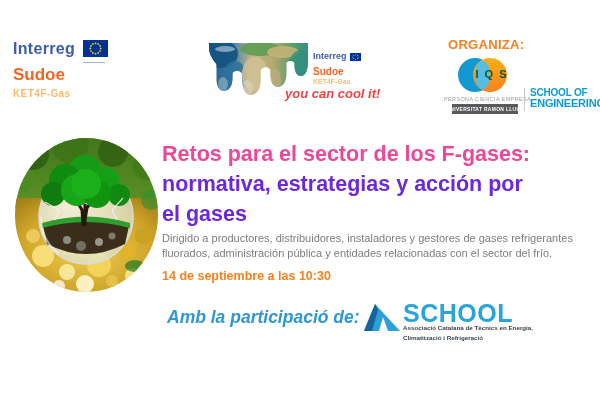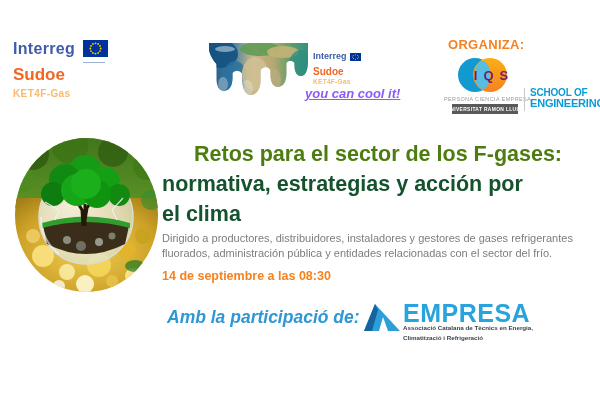--- a/index.html
+++ b/index.html
@@ -16,49 +16,49 @@
   .flagcap{width:22px;border-top:1px solid #9db3d6;margin-top:1px;}
 
   
   .lg-project{left:205px;top:42px;width:175px;}
   .earth{position:absolute;left:0;top:0;}
   .proj-text{position:absolute;left:108px;top:5px;width:70px;}
   .proj-brand-row{display:flex;align-items:center;gap:3px;}
   .proj-brand{font-size:9px;font-weight:bold;color:#3E5CA8;}
   .proj-program{font-size:10px;font-weight:bold;color:#F26522;margin-top:1px;}
   .proj-project{font-size:6.5px;font-weight:bold;color:#F9B96E;margin-top:1px;letter-spacing:.3px;}
-  .proj-tagline{position:absolute;left:100px;top:44px;width:95px;font-size:13px;font-weight:bold;
-                font-style:italic;color:#8b5cf6;white-space:nowrap;text-decoration:underline;}
+  .proj-tagline{position:absolute;left:80px;top:44px;width:95px;font-size:13px;font-weight:bold;
+                font-style:italic;color:#ef4444;white-space:nowrap;}
 
   
   .organiza{left:448px;top:37px;font-size:13px;font-weight:bold;color:#F58220;letter-spacing:.3px;}
   .iqs-mark{left:458px;top:58px;width:49px;height:34px;}
   .iqs-circle{position:absolute;width:34px;height:34px;border-radius:50%;top:0;}
   .iqs-circle.left{left:0;background:#1299D2;}
   .iqs-circle.right{left:15px;background:linear-gradient(180deg,#FBAE17,#F58220);}
   .iqs-lens{position:absolute;left:17px;top:3px;width:15px;height:28px;border-radius:50%;background:#55BEE2;}
-  .iqs-acronym{position:absolute;left:0;top:10px;width:66px;text-align:center;color:#701a75;
-               font-size:13px;font-weight:bold;letter-spacing:6px;text-indent:6px;}
+  .iqs-acronym{position:absolute;left:0;top:10px;width:66px;text-align:center;color:#14532d;
+               font-size:11px;font-weight:bold;letter-spacing:6px;text-indent:6px;}
   .iqs-tagline{left:444px;top:96px;width:110px;font-size:8px;color:#9a9a9a;letter-spacing:.6px;
                transform:scale(.68);transform-origin:0 0;white-space:nowrap;}
   .iqs-univ{left:452px;top:104px;width:66px;height:10px;background:#58595B;display:flex;
             align-items:center;justify-content:center;}
   .iqs-univ span{font-size:7px;font-weight:bold;color:#fff;letter-spacing:.5px;transform:scale(.7);white-space:nowrap;}
   .iqs-divider{left:524px;top:88px;width:1px;height:23px;background:#c9c9c9;}
   .school{left:530px;top:87px;color:#0A9BD7;font-weight:bold;line-height:11px;letter-spacing:-.2px;}
   .school .l1{font-size:10px;display:block;}
   .school .l2{font-size:11px;display:block;}
 
   
   .tree{left:15px;top:138px;}
 
   
   .title{left:162px;top:139px;width:432px;font-size:21.5px;font-weight:bold;line-height:30px;}
-  .title .blue{color:#4d7c0f;display:block;text-align:center;}
-  .title .orange{color:#14532d;display:block;}
+  .title .blue{color:#ec4899;display:block;}
+  .title .orange{color:#6d28d9;display:block;}
   .desc{left:162px;top:231px;width:450px;font-size:11px;line-height:14.5px;color:#7D7D7D;}
   .desc span{display:block;}
   .date{left:162px;top:269px;font-size:12.5px;font-weight:bold;color:#F58220;}
 
   
   .amb{left:158px;top:307px;font-size:17.5px;font-weight:bold;font-style:italic;color:#2E97D4;margin-left:9px;}
   .actecir-mark{left:364px;top:301px;}
   .actecir-name{left:403px;top:299px;font-size:25px;font-weight:bold;color:#29A3DB;letter-spacing:.5px;}
   .actecir-sub{left:403px;top:324px;width:190px;font-size:8px;font-weight:bold;color:#39424C;
                line-height:12px;transform:scale(.78);transform-origin:0 0;}
@@ -229,38 +229,38 @@
         <circle cx="71" cy="46" r="15" fill="#1bb01b"></circle>
         <path d="M30,64 L44,72 L40,82 M108,60 L97,72 L102,82" stroke="#eef4ee" stroke-width="1.2" fill="none" opacity=".85"></path>
         <path d="M26,79 a45,45 0 0 0 18,37" stroke="#f4f7f2" stroke-width="2" fill="none" opacity=".6"></path>
       </g>
     </svg>
   </span>
 
   <h1 class="abs title" style="margin:0">
     <span class="blue">Retos para el sector de los F-gases:</span>
     <span class="orange">normativa, estrategias y acción por</span>
-    <span class="orange">el clima</span>
+    <span class="orange">el gases</span>
   </h1>
 
   <p class="abs desc" style="margin:0">
     <span>Dirigido a productores, distribuidores, instaladores y gestores de gases refrigerantes</span>
     <span>fluorados, administración pública y entidades relacionadas con el sector del frío.</span>
   </p>
 
-  <div class="abs date">14 de septiembre a las 08:30</div>
+  <div class="abs date">14 de septiembre a las 10:30</div>
 
   <div class="abs amb">Amb la participació de:</div>
 
   <span class="abs actecir-mark">
     <svg width="36" height="30" viewBox="0 0 36 30">
       <polygon points="0,30 11,3 36,30" fill="#2D9FD8"></polygon>
       <polygon points="0,30 11,3 14,9 8,30" fill="#16649E"></polygon>
       <polygon points="15,30 19,16 24,30" fill="#ffffff"></polygon>
     </svg>
   </span>
-  <div class="abs actecir-name">EMPRESA</div>
+  <div class="abs actecir-name">SCHOOL</div>
   <div class="abs actecir-sub">
     <span>Associació Catalana de Tècnics en Energia,</span>
     <span>Climatització i Refrigeració</span>
   </div>
 
 </div>
 
 </body></html>

